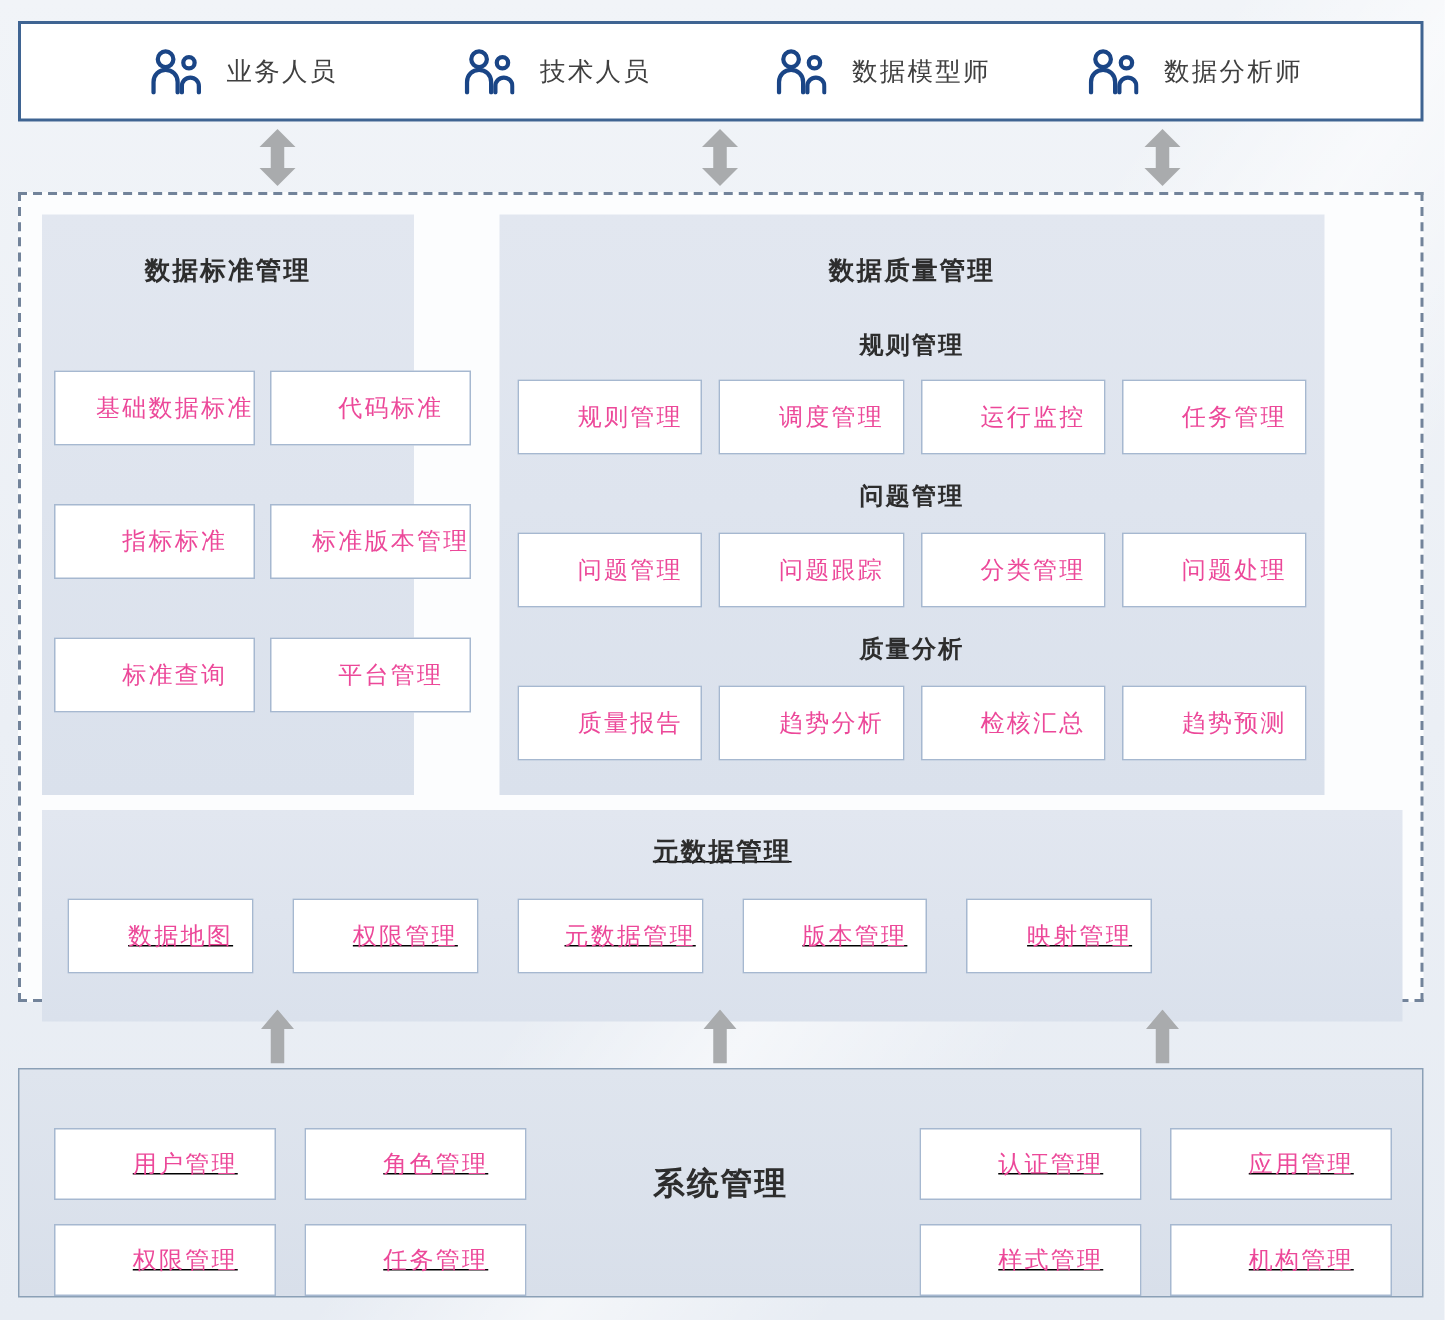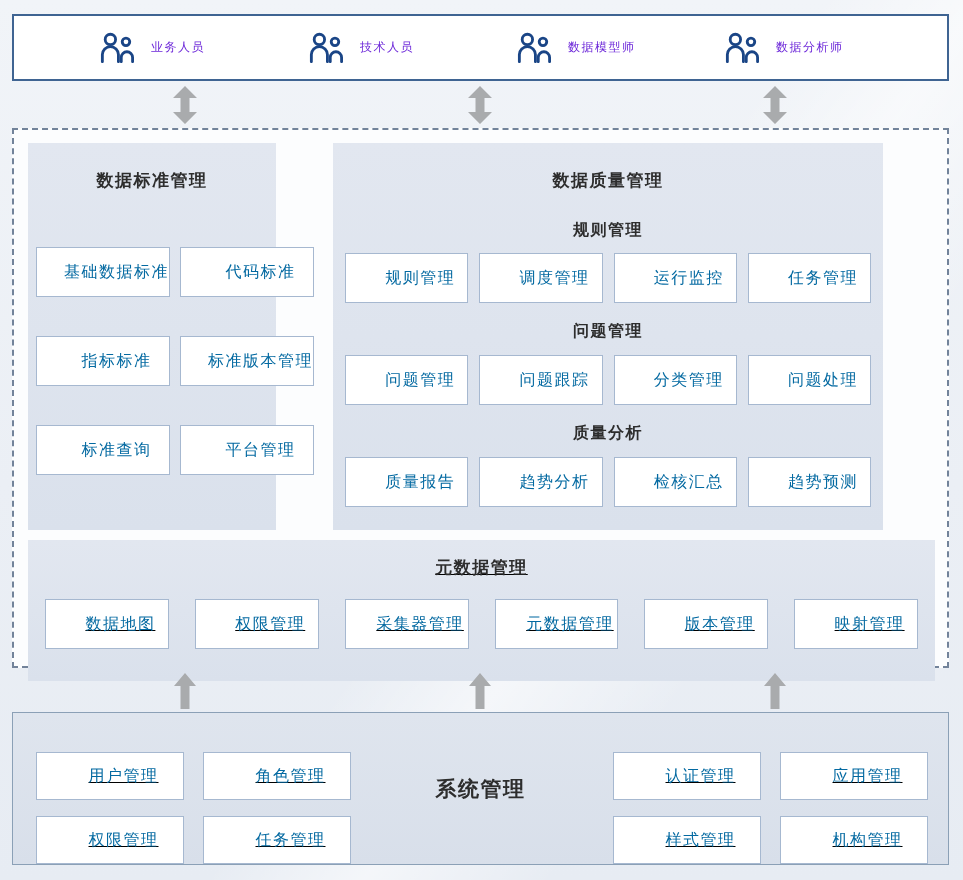--- a/index.html
+++ b/index.html
@@ -16,21 +16,21 @@
   }
 
   
   .roles-bar {
     position:absolute; left:12px; top:14px; width:937px; height:67px;
     background:#ffffff; border:2px solid #3f6492;
   }
   .role { position:absolute; top:0; height:100%; display:flex; align-items:center; gap:17px; }
   .role.r1 { left:86px; } .role.r2 { left:295px; } .role.r3 { left:503px; } .role.r4 { left:711px; }
   .role-icon { width:34px; height:31px; flex:0 0 auto; }
-  .role-label { font-size:12px; color:#6d28d9; letter-spacing:1.5px; white-space:nowrap; }
+  .role-label { font-size:17px; color:#404040; letter-spacing:1.5px; white-space:nowrap; }
 
   
   .varrow { position:absolute; top:86px; width:26px; height:38px; }
   .varrow.a1 { left:172px; } .varrow.a2 { left:467px; } .varrow.a3 { left:762px; }
   .uparrow { position:absolute; top:673px; width:24px; height:36px; }
   .uparrow.a1 { left:173px; } .uparrow.a2 { left:468px; } .uparrow.a3 { left:763px; }
 
   
   .dashed-box {
     position:absolute; left:12px; top:128px; width:937px; height:540px;
@@ -43,21 +43,21 @@
   .panel-std  { left:14px;  top:13px;  width:248px; height:387px; }
   .panel-q    { left:319px; top:13px;  width:550px; height:387px; }
   .panel-meta { left:14px;  top:410px; width:907px; height:141px;text-decoration:underline; }
 
   .panel-title { text-align:center; font-size:17px; font-weight:bold; color:#2d2d2d; letter-spacing:1.5px; }
   .sub-title   { text-align:center; font-size:16px; font-weight:600;  color:#2d2d2d; letter-spacing:1.5px; }
 
   .btn {
     height:50px; background:#ffffff; border:1px solid #a6b8d0;
     display:flex; align-items:center; justify-content:center;
-    font-size:16px; color:#0369a1; letter-spacing:1.5px; white-space:nowrap;
+    font-size:16px; color:#ec4899; letter-spacing:1.5px; white-space:nowrap;
     cursor:pointer;
     padding-left:27px;
   }
 
   .std-title { padding-top:26px; }
   .std-grid  { display:grid; grid-template-columns:1fr 1fr; gap:39px 10px; padding:0 8px; margin-top:55px; }
 
   .q-title { padding-top:26px; }
   .q-sub-first { margin-top:28px; }
   .q-sub { margin-top:18px; }
@@ -178,21 +178,20 @@
         <div class="btn">检核汇总</div>
         <div class="btn">趋势预测</div>
       </div>
     </div>
 
     <div class="panel panel-meta">
       <div class="panel-title meta-title">元数据管理</div>
       <div class="meta-row">
         <div class="btn">数据地图</div>
         <div class="btn">权限管理</div>
-        <div class="btn">采集器管理</div>
         <div class="btn">元数据管理</div>
         <div class="btn">版本管理</div>
         <div class="btn">映射管理</div>
       </div>
     </div>
   </div>
 
   <svg class="uparrow a1" viewBox="0 0 24 36">
       <polygon points="12,0 23,13 16.5,13 16.5,36 7.5,36 7.5,13 1,13" fill="#a9abad"></polygon>
     </svg>

